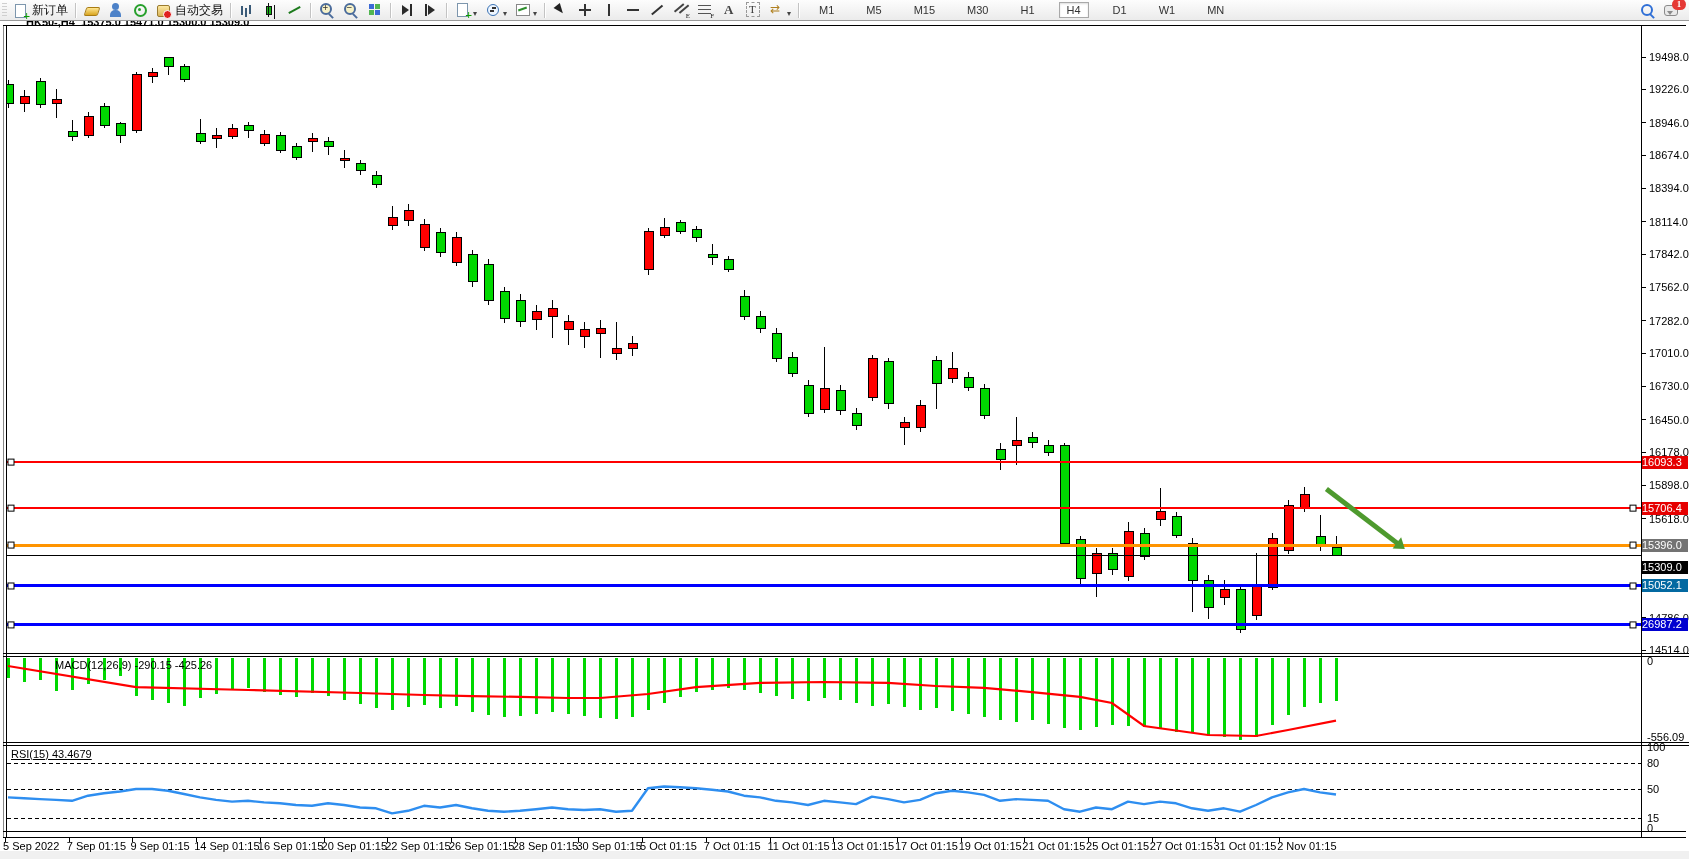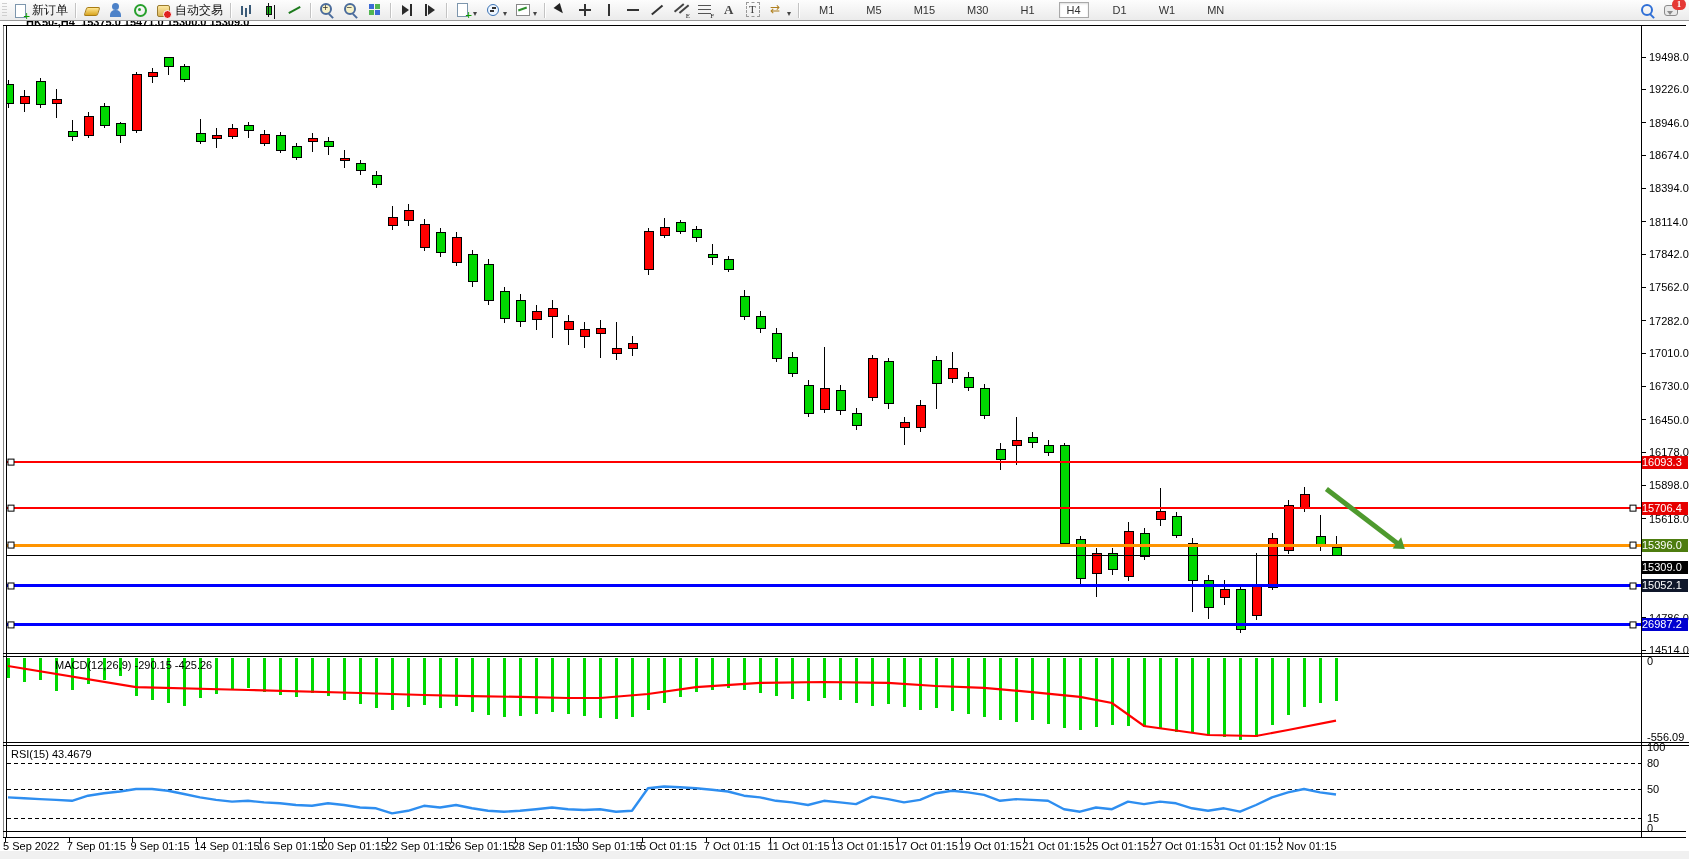--- a/index.html
+++ b/index.html
@@ -65,21 +65,21 @@
   .ic-search:after{right:0;bottom:1px;width:6px;height:2px;background:#2f6fd6;transform:rotate(45deg);}
   .ic-chat:before{left:1px;top:3px;width:12px;height:9px;background:#e9e9e9;border:1px solid #8a8a8a;border-radius:3px;}
   .ic-chat:after{left:4px;bottom:0;width:0;height:0;border:3px solid transparent;border-top:4px solid #8a8a8a;}
   .nbadge{position:absolute;right:-4px;top:-2px;min-width:10px;height:11px;background:#e53935;color:#fff;
     border-radius:6px;font-size:9px;line-height:11px;text-align:center;padding:0 2px;font-weight:bold;}
   
   .ovl{position:absolute;z-index:3;font-size:11px;color:#000;}
   #chart-title{left:12px;top:16px;font-weight:bold;}
   .tri{display:inline-block;width:0;height:0;border:4px solid transparent;border-top:5px solid #000;margin-right:6px;vertical-align:1px;}
   #macd-label{left:11px;top:659px;margin-left:44px;}
-  #rsi-label{left:11px;top:748px;}
+  #rsi-label{left:11px;top:748px;text-decoration:underline;}
   .pbadge{position:absolute;left:1642px;width:46px;height:13px;z-index:4;color:#fff;
     font-size:11px;line-height:13px;text-align:left;}
 </style>
 </head>
 <body>
 
 <svg id="plot" width="1689" height="859">
     <rect x="0" y="20" width="1689" height="839" fill="#ffffff"></rect>
     <rect x="0" y="851" width="1689" height="8" fill="#f0f0f0"></rect>
     <g stroke="#000" stroke-width="1" shape-rendering="crispEdges">
@@ -617,17 +617,17 @@
   <span>-425.26</span>
 </div>
 
 <div class="ovl" id="rsi-label">
   <span>RSI(15) 43.4679</span>
 </div>
 
 <div id="badges">
     <div class="pbadge" style="top: 455.605px; background: rgb(230, 0, 0);">16093.3</div>
     <div class="pbadge" style="top: 501.64px; background: rgb(230, 0, 0);">15706.4</div>
-    <div class="pbadge" style="top: 538.572px; background: #4d7c0f;">15396.0</div>
+    <div class="pbadge" style="top: 538.572px; background: #737373;">15396.0</div>
     <div class="pbadge" style="top: 548.924px; background: rgb(0, 0, 0); margin-top: 12px;">15309.0</div>
-    <div class="pbadge" style="top: 579.491px; background: #0f172a;">15052.1</div>
+    <div class="pbadge" style="top: 579.491px; background: #0369a1;">15052.1</div>
     <div class="pbadge" style="top: 618.423px; background: rgb(0, 0, 208);">26987.2</div>
   </div>
 
 </body></html>

